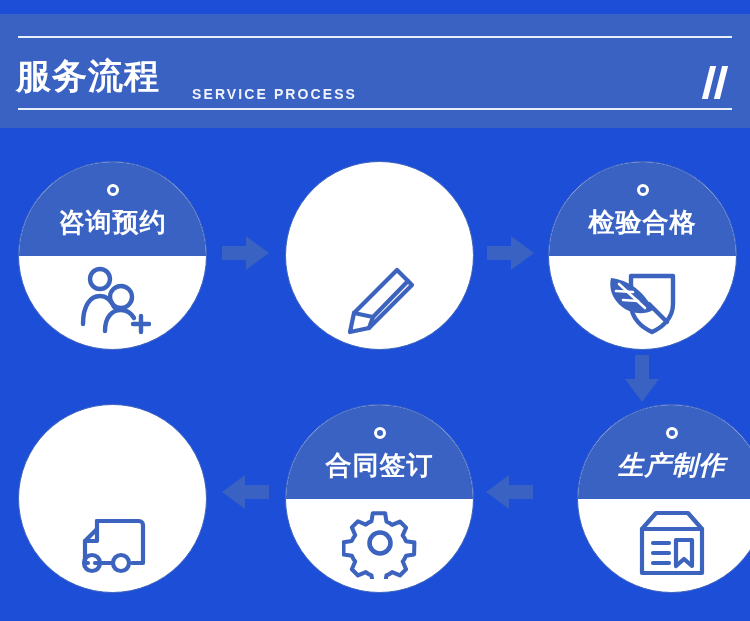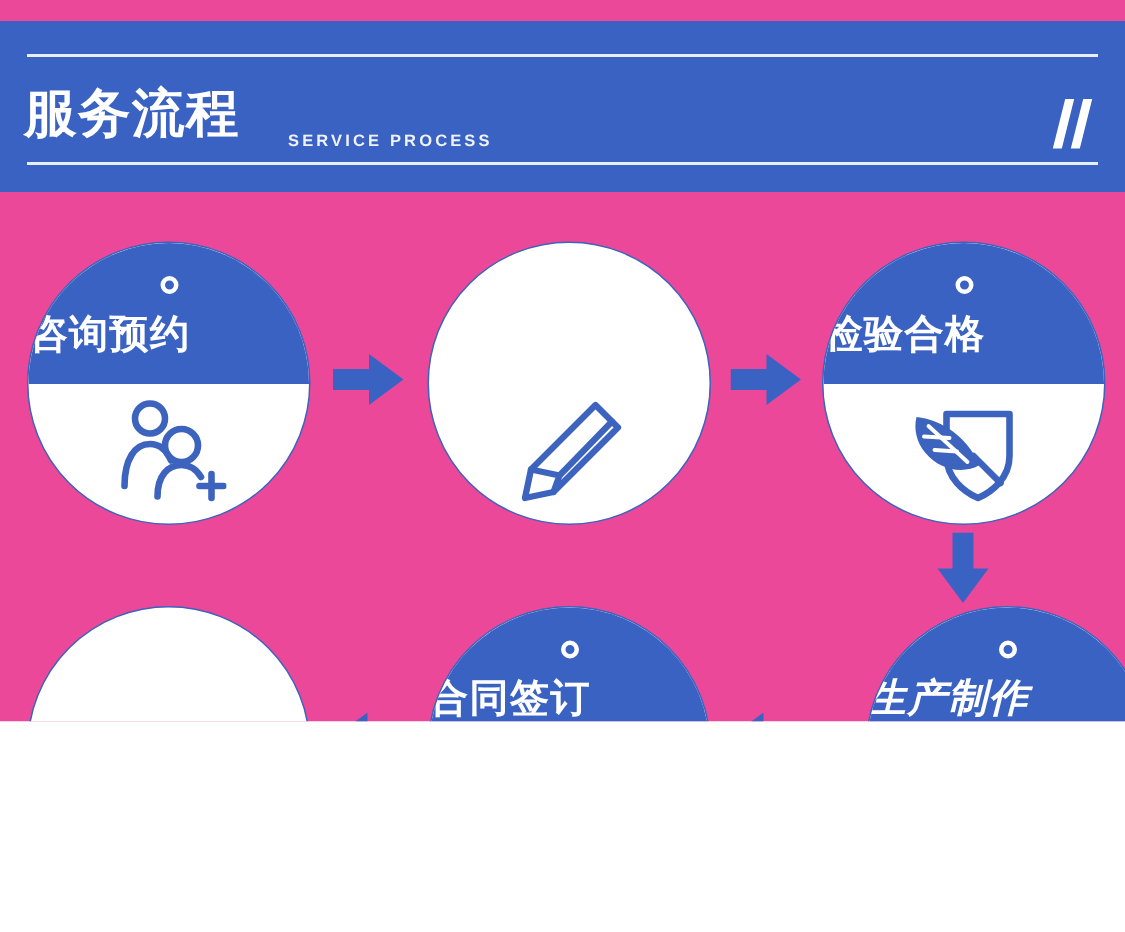--- a/index.html
+++ b/index.html
@@ -6,22 +6,22 @@
     margin: 0;
     padding: 0;
     background: #ffffff;
   }
   body {
     font-family: "Liberation Sans", "DejaVu Sans", sans-serif;
   }
   .page {
     position: relative;
     width: 750px;
-    height: 481px;
-    background: #ec4899;
+    height: 621px;
+    background: #1d4ed8;
     overflow: hidden;
   }
 
   
   .banner {
     position: absolute;
     left: 0;
     top: 14px;
     width: 750px;
     height: 114px;
@@ -45,21 +45,21 @@
     font-weight: bold;
     color: #ffffff;
     letter-spacing: 1px;
     line-height: 42px;
     white-space: nowrap;
   }
   .banner-subtitle {
     position: absolute;
     left: 192px;
     top: 73px;
-    font-size: 11px;
+    font-size: 14px;
     font-weight: bold;
     color: #f0f3fc;
     letter-spacing: 2.1px;
     line-height: 14px;
     white-space: nowrap;
   }
   .banner-slashes {
     position: absolute;
     right: 18px;
     top: 52px;
@@ -106,21 +106,21 @@
     height: 12px;
     box-sizing: border-box;
     border: 3px solid #ffffff;
     border-radius: 50%;
   }
   .node-label {
     position: absolute;
     left: 0;
     top: 44px;
     width: 100%;
-    text-align: left;
+    text-align: center;
     font-size: 26px;
     font-weight: bold;
     color: #ffffff;
     letter-spacing: 1px;
     line-height: 32px;
     white-space: nowrap;
   }
   .node-icon {
     position: absolute;
     left: 50%;

